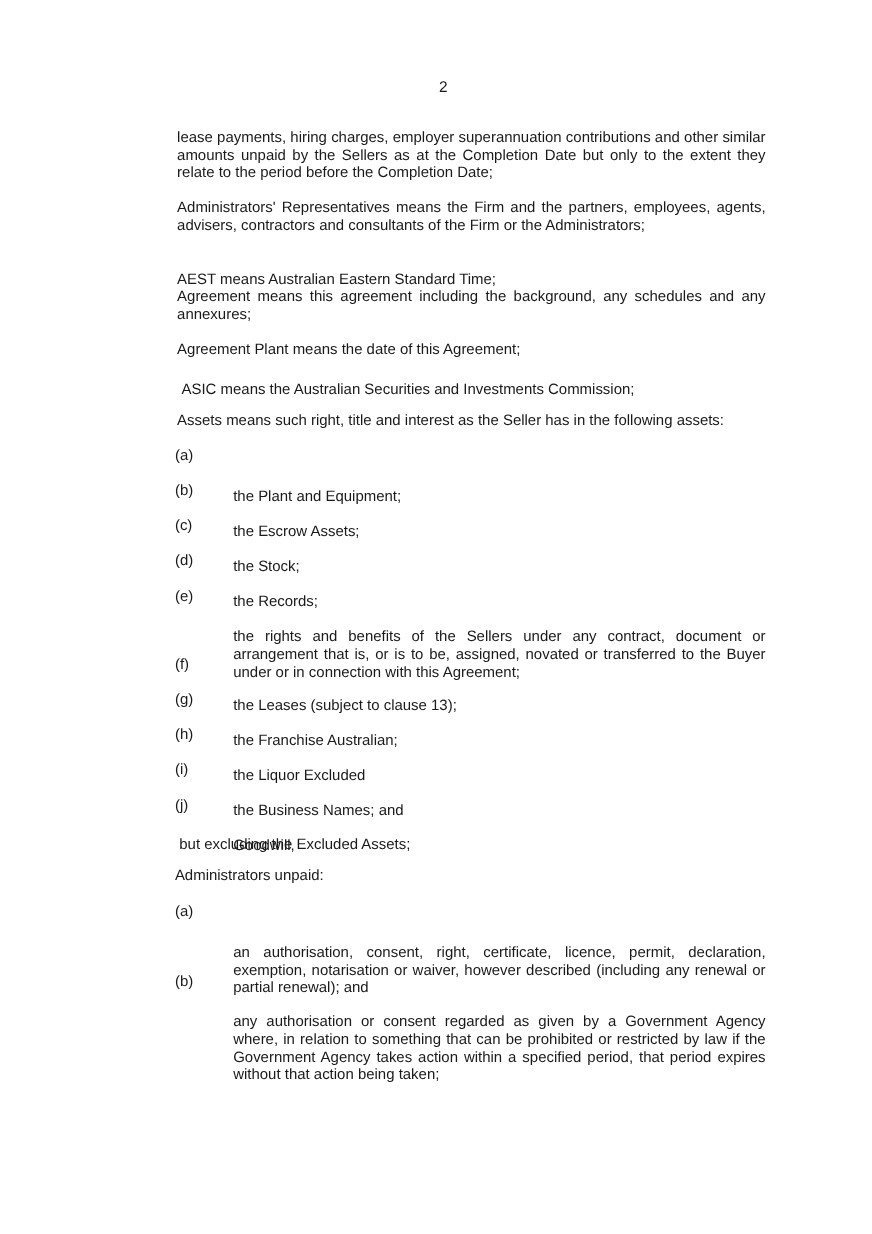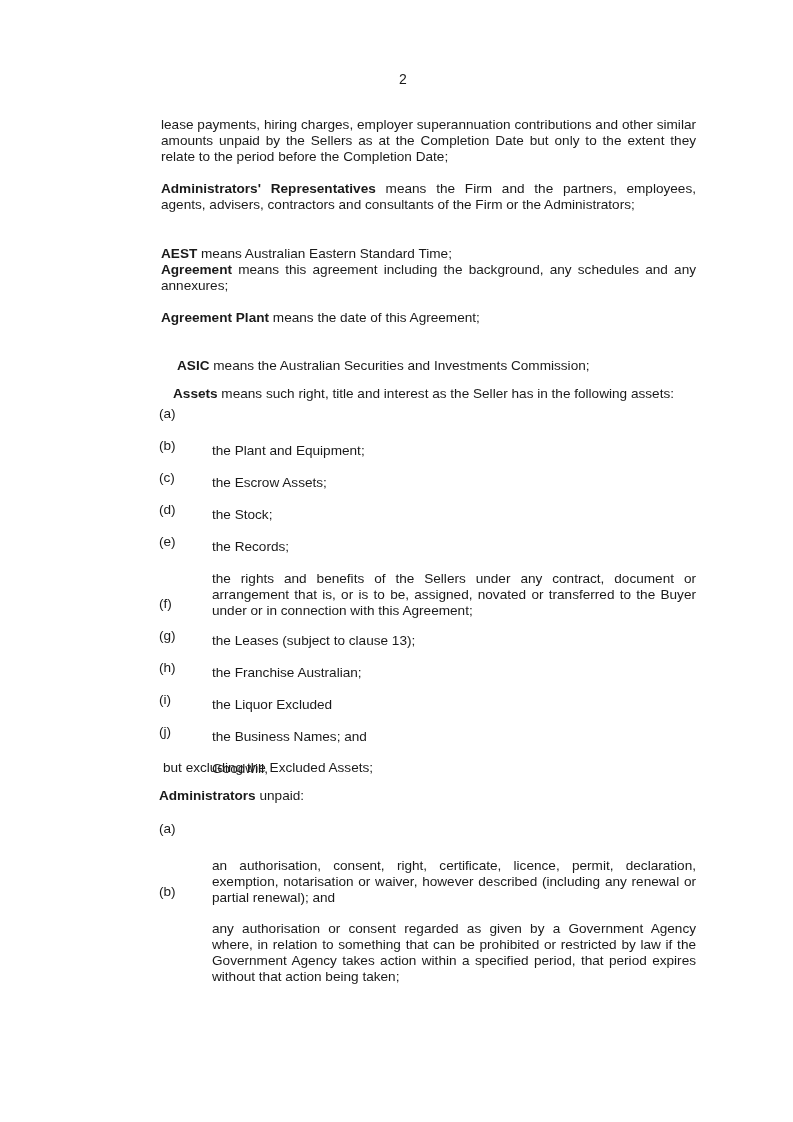--- a/index.html
+++ b/index.html
@@ -1,21 +1,21 @@
 <!DOCTYPE html>
 <html><head>
 <meta charset="utf-8">
 <style>
   html, body { margin: 0; padding: 0; background: #ffffff; }
   body { width: 793px; height: 1122px; position: relative; overflow: hidden;
          font-family: "Liberation Sans", sans-serif; color: #1a1a1a; font-size: 13.6px; }
   .page-number { position: absolute; top: 71px; left: 0; width: 806px; text-align: center; font-size: 14px; }
   .body { position: absolute; left: 161px; width: 535px; }
   .para { position: absolute; left: 0; width: 535px; line-height: 16px; text-align: justify; }
-  b { font-weight: bold; }
+  b { font-weight: normal; }
   .item { position: absolute; left: -2px; width: 537px; line-height: 16px; }
   .item .label { position: absolute; left: 0; top: 0; }
   .item .text { position: absolute; left: 53px; width: 484px; text-align: justify; margin-top: 37px; }
 </style>
 </head>
 <body>
 
 <div class="page-number">2</div>
 
 <div class="body">
@@ -23,23 +23,23 @@
   <p class="para" style="top:117px;margin:0">lease payments, hiring charges, employer superannuation contributions and other similar amounts unpaid by the Sellers as at the Completion Date but only to the extent they relate to the period before the Completion Date;</p>
 
   <p class="para" style="top:181px;margin:0"><b>Administrators' Representatives</b><span> means the Firm and the partners, employees, agents, advisers, contractors and consultants of the Firm or the Administrators;</span></p>
 
   <p class="para" style="top:246px;margin:0"><b>AEST</b><span> means Australian Eastern Standard Time;</span></p>
 
   <p class="para" style="top:262px;margin:0"><b>Agreement</b><span> means this agreement including the background, any schedules and any annexures;</span></p>
 
   <p class="para" style="top:310px;margin:0"><b>Agreement Plant</b><span> means the date of this Agreement;</span></p>
 
-  <p class="para" style="top:342px;margin:16px"><b>ASIC</b><span> means the Australian Securities and Investments Commission;</span></p>
+  <p class="para" style="top:342px;margin:4px"><b>ASIC</b><span> means the Australian Securities and Investments Commission;</span></p>
 
-  <p class="para" style="top:374px;margin:12px"><b>Assets</b><span> means such right, title and interest as the Seller has in the following assets:</span></p>
+  <p class="para" style="top:374px;margin:0"><b>Assets</b><span> means such right, title and interest as the Seller has in the following assets:</span></p>
 
   <div class="item" style="top:406px">
       <span class="label">(a)</span>
       <span class="text">the Plant and Equipment;</span>
     </div>
   <div class="item" style="top:438px">
       <span class="label">(b)</span>
       <span class="text">the Escrow Assets;</span>
     </div>
   <div class="item" style="top:470px">

